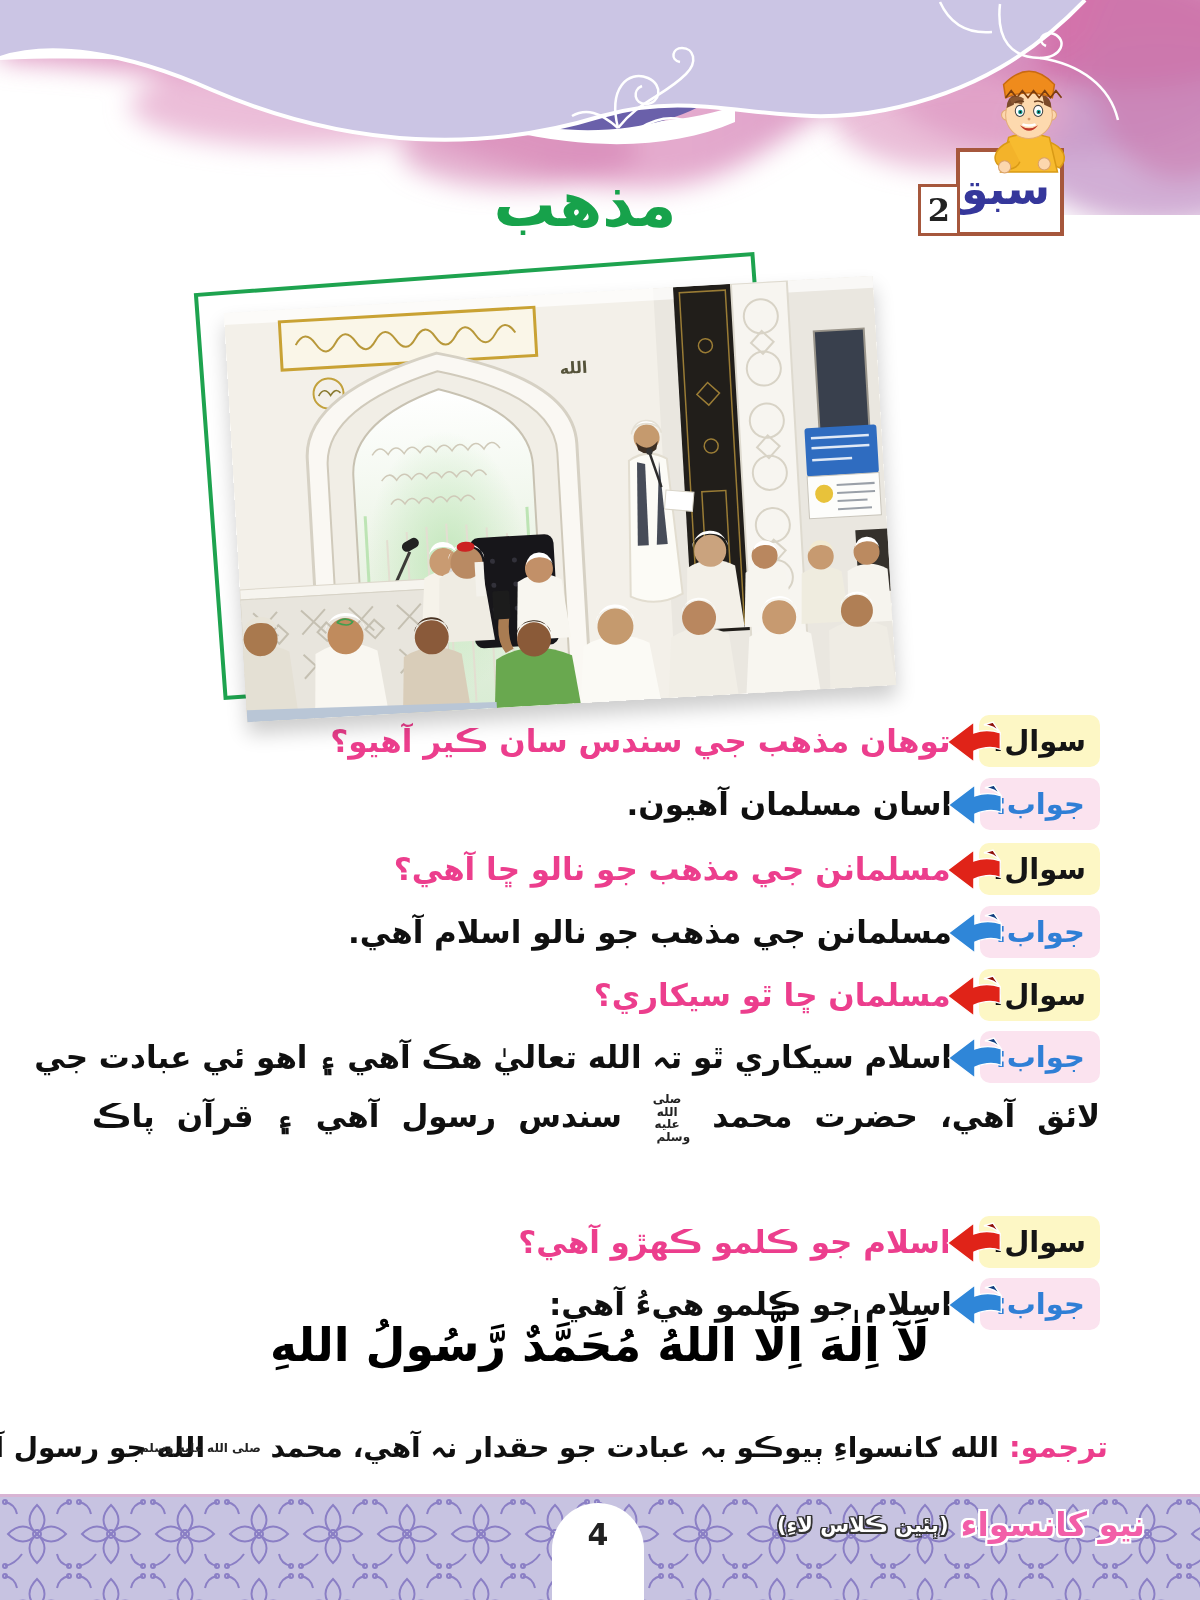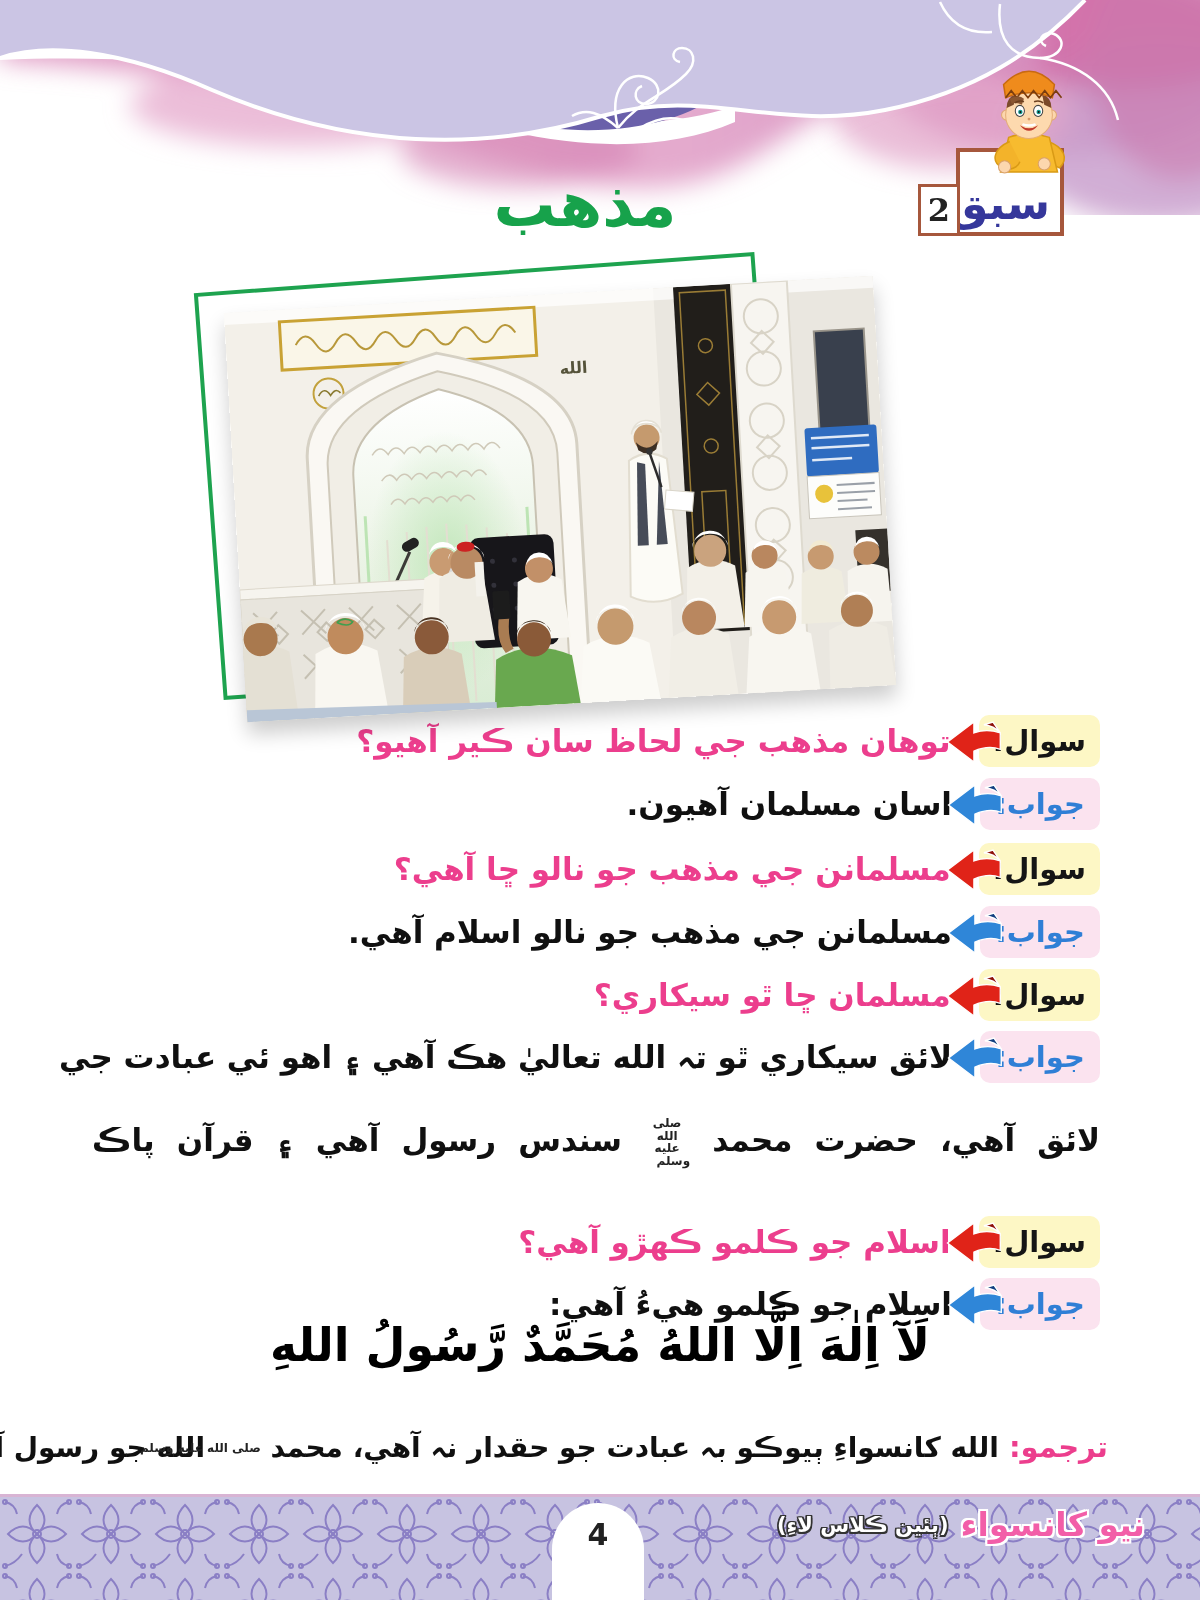--- a/index.html
+++ b/index.html
@@ -10,21 +10,21 @@
     font-family:"DejaVu Sans", sans-serif;
   }
   
   .header-svg { position:absolute; top:0; left:0; width:1200px; height:215px; }
   
   .boy { position:absolute; left:972px; top:52px; width:114px; height:122px; z-index:3; }
   
   .lesson-box {
     position:absolute; left:956px; top:148px; width:108px; height:88px;
     background:#fff; border:4px solid #a6573c; z-index:2;
-    display:flex; align-items:flex-end; justify-content:flex-end; padding:0 10px 6px 0;
+    display:flex; align-items:center; justify-content:flex-end; padding:0 10px 6px 0;
   }
   .lesson-label { font-size:44px; font-weight:bold; color:#35379b; direction:rtl; line-height:1; }
   .lesson-num-box {
     position:absolute; left:918px; top:184px; width:42px; height:52px;
     background:#fff; border:3px solid #a6573c; z-index:4;
     display:flex; align-items:center; justify-content:center;
   }
   .lesson-num { font-family:"DejaVu Serif", serif; font-size:32px; font-weight:bold; color:#222; }
   
   .title {
@@ -57,21 +57,21 @@
   .arrow { position:absolute; left:-36px; top:4px; width:60px; height:46px; }
   .badge.q .arrow .main { fill:#e02318; } .badge.q .arrow .fold { fill:#8e1009; }
   .badge.a .arrow .main { fill:#2f86d8; } .badge.a .arrow .fold { fill:#123f80; }
   .arrow path { stroke:#ffffff; stroke-width:1.5; }
   .qtext { font-size:31px; font-weight:bold; color:#ec3e8d; direction:rtl; white-space:nowrap; }
   .atext { font-size:31px; font-weight:bold; color:#101010; direction:rtl; white-space:nowrap; }
   .fullline {
     position:absolute; left:92px; right:100px; direction:rtl;
     font-size:31px; font-weight:bold; color:#101010;
   }
-  .justify { text-align:justify; text-align-last:justify;margin-top:24px; }
+  .justify { text-align:justify; text-align-last:justify; }
   .centerline { right:300px; text-align:center; }
   .saw {
     display:inline-block; width:46px; font-size:12px; font-weight:bold;
     line-height:1.05; text-align:center; vertical-align:middle; color:#222;
   }
   .kalima {
     position:absolute; top:1318px; left:0; right:0; text-align:center;
     direction:rtl; font-size:46px; font-weight:bold; color:#000;
   }
   .trans-label { color:#ec3e8d; font-size:29px; font-weight:bold; margin-left:10px; }
@@ -357,21 +357,21 @@
   </div>
 
   <div class="row" style="top:714px">
     <div class="badge q">
       <svg class="arrow" viewBox="0 0 66 50">
         <path class="main" d="M34 3 L5 25 L34 47 L34 35 Q50 28 63 33 L63 15 Q48 10 34 15 Z"></path>
         <path class="fold" d="M63 15 L55 3 L45 6 Q56 7 63 15 Z"></path>
       </svg>
       <span>سوال:</span>
     </div>
-    <div class="qtext">توهان مذهب جي لحاظ سان ڪير آهيو؟</div>
+    <div class="qtext">توهان مذهب جي سندس سان ڪير آهيو؟</div>
   </div>
 
   <div class="row" style="top:777px">
     <div class="badge a">
       <svg class="arrow" viewBox="0 0 66 50">
         <path class="main" d="M34 3 L5 25 L34 47 L34 35 Q50 28 63 33 L63 15 Q48 10 34 15 Z"></path>
         <path class="fold" d="M63 15 L55 3 L45 6 Q56 7 63 15 Z"></path>
       </svg>
       <span>جواب:</span>
     </div>
@@ -412,21 +412,21 @@
   </div>
 
   <div class="row" style="top:1030px">
     <div class="badge a">
       <svg class="arrow" viewBox="0 0 66 50">
         <path class="main" d="M34 3 L5 25 L34 47 L34 35 Q50 28 63 33 L63 15 Q48 10 34 15 Z"></path>
         <path class="fold" d="M63 15 L55 3 L45 6 Q56 7 63 15 Z"></path>
       </svg>
       <span>جواب:</span>
     </div>
-    <div class="atext">لائق سيکاري ٿو تہ الله تعاليٰ هڪ آهي ۽ اهو ئي عبادت جي</div>
+    <div class="atext">اسلام سيکاري ٿو تہ الله تعاليٰ هڪ آهي ۽ اهو ئي عبادت جي</div>
   </div>
 
   <div class="fullline justify" style="top:1093px">
     <span>لائق آهي، حضرت محمد</span>
     <span class="saw">صلى الله عليه وسلم</span>
     <span>سندس رسول آهي ۽ قرآن پاڪ</span>
   </div>
 
 
   <div class="row" style="top:1215px">

